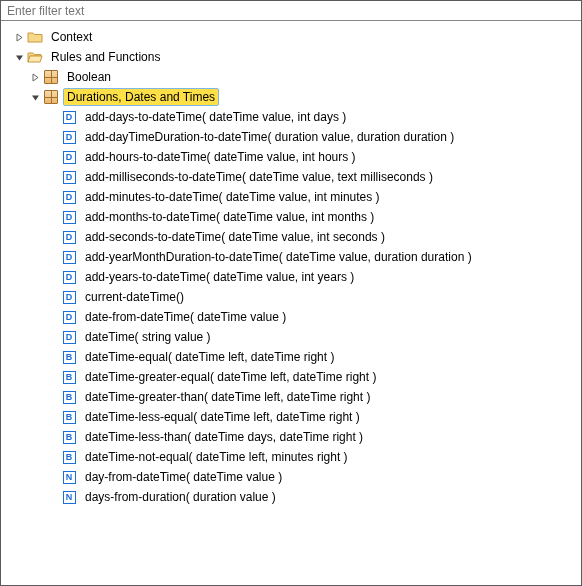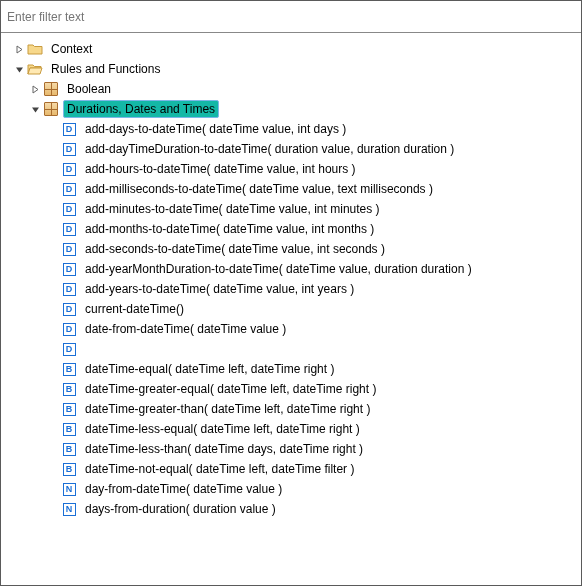--- a/index.html
+++ b/index.html
@@ -17,21 +17,21 @@
   }
   .filter-box {
     width: 100%;
     border: none;
     border-bottom: 1px solid #888;
     padding: 4px 6px;
     font-family: inherit;
     font-size: 12px;
     color: #8b5cf6;
     outline: none;
-    height: 32px;
+    height: 20px;
   }
   .tree {
     padding: 6px 4px;
   }
   .tree-row {
     display: flex;
     align-items: center;
     height: 20px;
     white-space: nowrap;
     cursor: default;
@@ -87,21 +87,21 @@
   }
   .type-D { color: #1a6fd6; border-color: #1a6fd6; }
   .type-B { color: #1a6fd6; border-color: #1a6fd6; }
   .type-N { color: #1a6fd6; border-color: #1a6fd6; }
   .label {
     padding: 1px 3px;
     border: 1px solid transparent;
     border-radius: 2px;
   }
   .label.selected {
-    background: #14b8a6;
+    background: #fde047;
     border: 1px solid #7cb7e8;
     text-align: center;
   }
 </style>
 </head>
 <body>
 
 
 
 <input class="filter-box" type="text" placeholder="Enter filter text" style="">
@@ -231,20 +231,21 @@
       <span class="node-icon">
         <span class="type-icon type-D">D</span>
       </span>
       <span class="label">date-from-dateTime( dateTime value )</span>
     </div>
     <div class="tree-row indent-2">
       <span class="twisty none"></span>
       <span class="node-icon">
         <span class="type-icon type-D">D</span>
       </span>
+      <span class="label">dateTime( string value )</span>
     </div>
     <div class="tree-row indent-2">
       <span class="twisty none"></span>
       <span class="node-icon">
         <span class="type-icon type-B">B</span>
       </span>
       <span class="label">dateTime-equal( dateTime left, dateTime right )</span>
     </div>
     <div class="tree-row indent-2">
       <span class="twisty none"></span>
@@ -272,21 +273,21 @@
       <span class="node-icon">
         <span class="type-icon type-B">B</span>
       </span>
       <span class="label">dateTime-less-than( dateTime days, dateTime right )</span>
     </div>
     <div class="tree-row indent-2">
       <span class="twisty none"></span>
       <span class="node-icon">
         <span class="type-icon type-B">B</span>
       </span>
-      <span class="label">dateTime-not-equal( dateTime left, dateTime filter )</span>
+      <span class="label">dateTime-not-equal( dateTime left, minutes right )</span>
     </div>
     <div class="tree-row indent-2">
       <span class="twisty none"></span>
       <span class="node-icon">
         <span class="type-icon type-N">N</span>
       </span>
       <span class="label">day-from-dateTime( dateTime value )</span>
     </div>
     <div class="tree-row indent-2">
       <span class="twisty none"></span>

